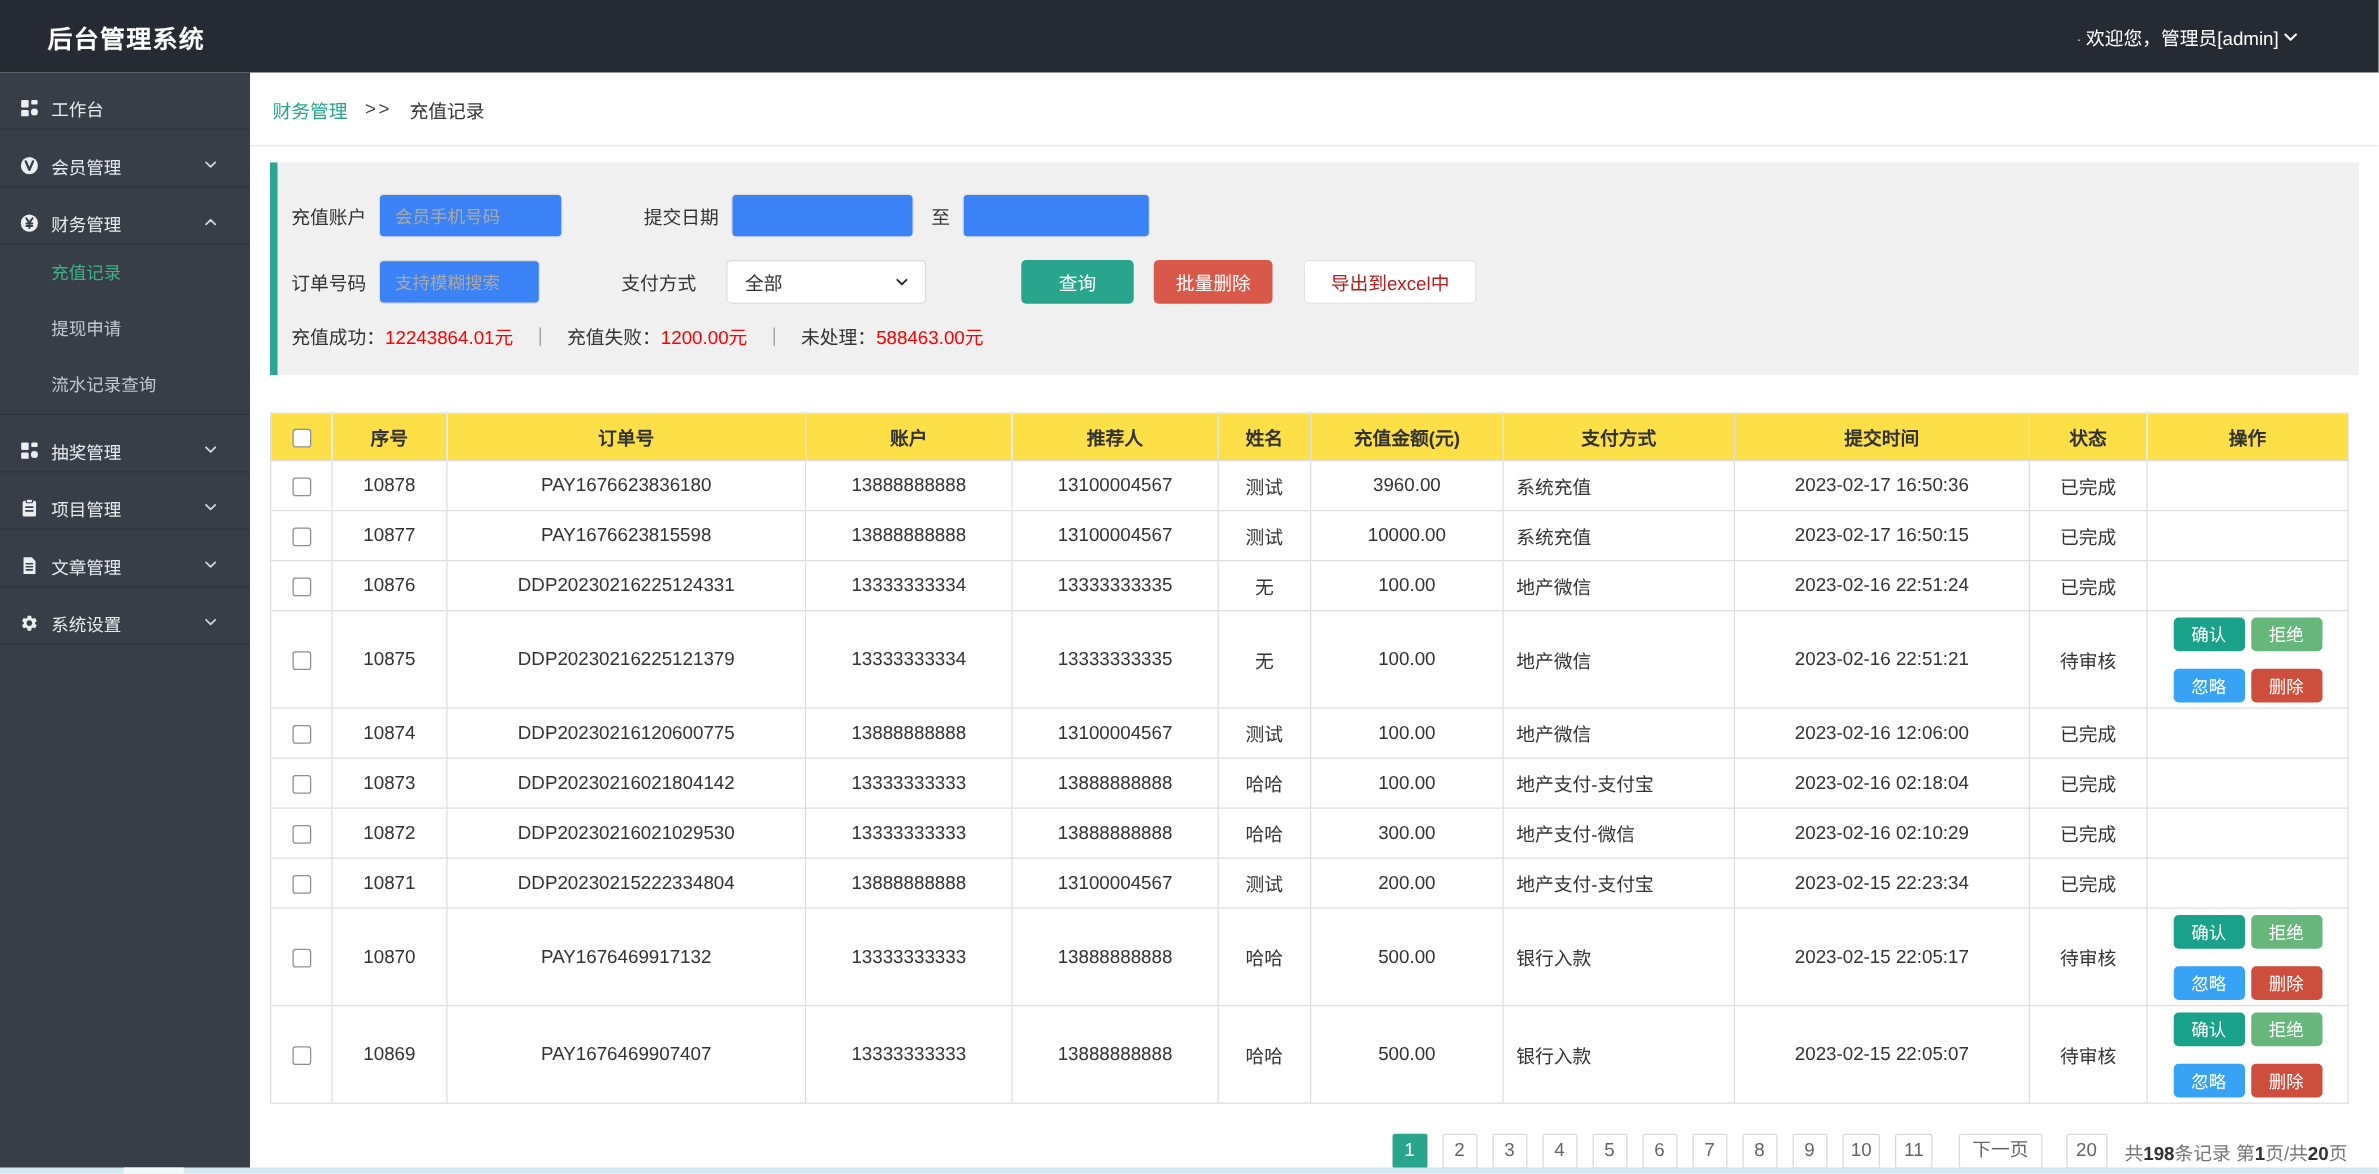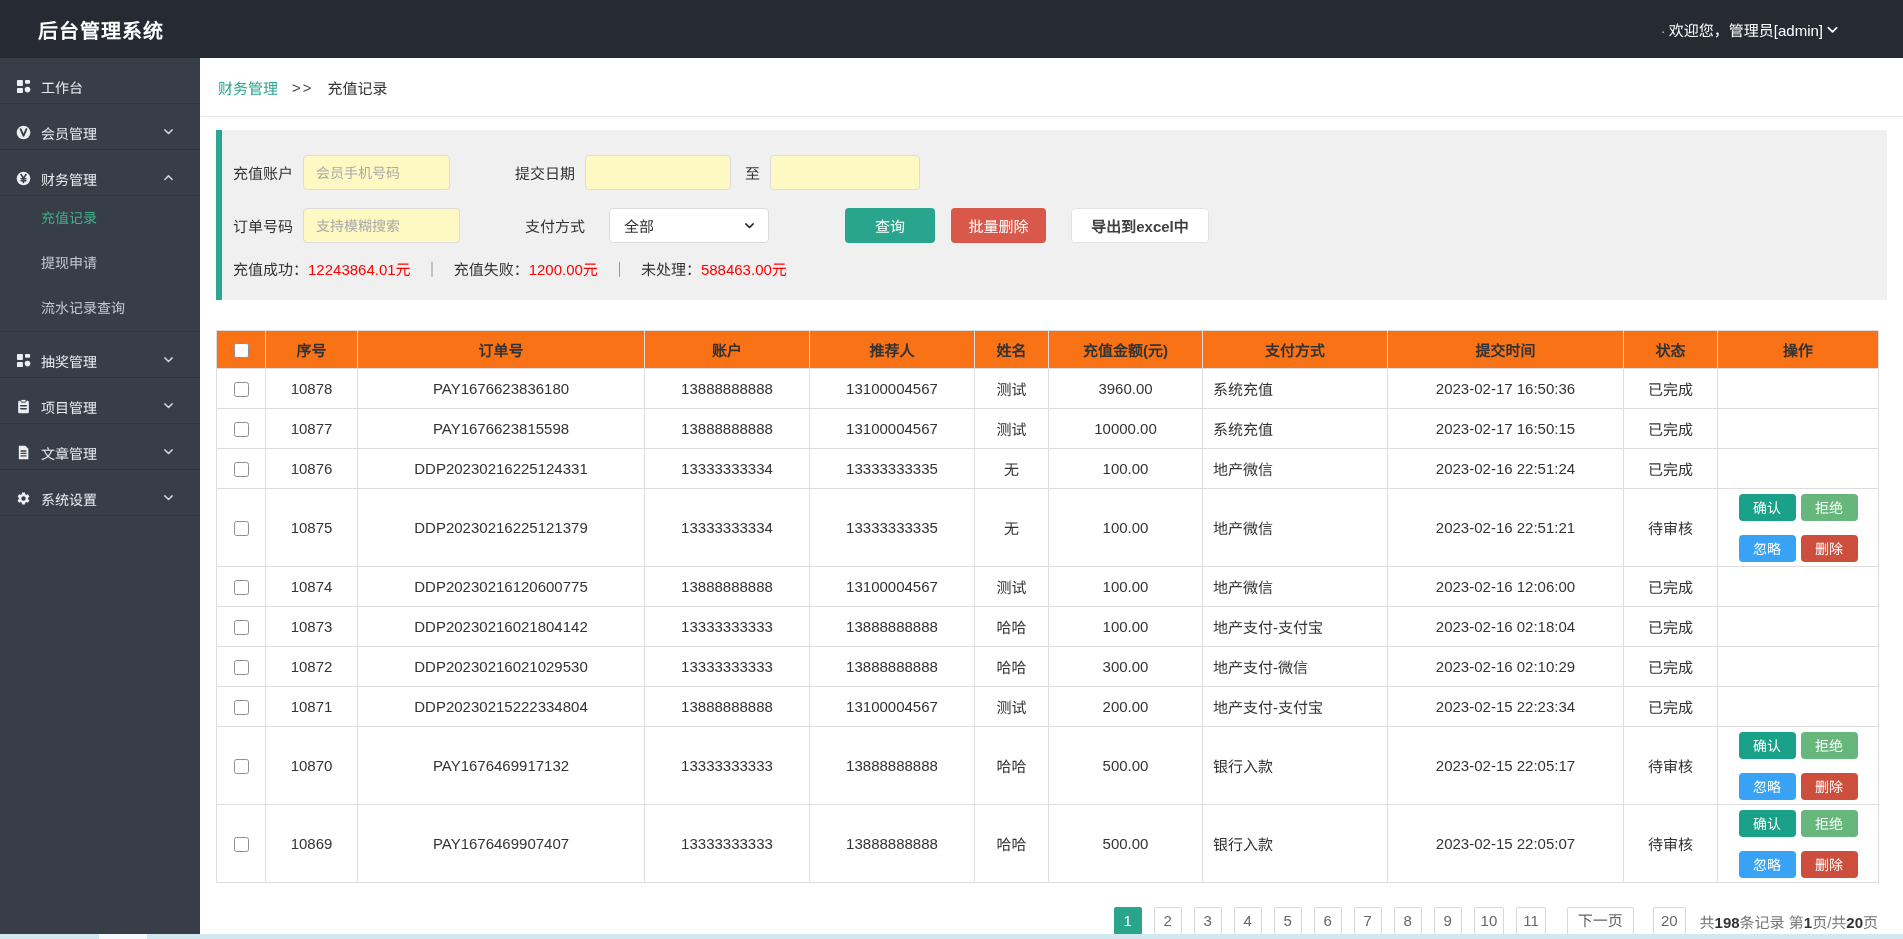--- a/index.html
+++ b/index.html
@@ -50,47 +50,47 @@
   
   .filter-panel {
     margin:13px 16px 0 16px; width:1671px; height:170px;
     background:#f0f0f0; border-left:6px solid var(--panel-border-teal,#2aa693); position:relative;
   }
   .f-row { position:absolute; left:0; display:flex; align-items:center; }
   .f-row.r1 { top:25px; }
   .f-row.r2 { top:78px; }
   .f-label { font-size:15px; color:#333; }
   .f-input {
-    height:35px; background:#fef9c3; border:1px solid #dcdcdc; border-radius:4px;
+    height:35px; background:#3b82f6; border:1px solid #dcdcdc; border-radius:4px;
     font-size:14px; color:#333; padding:0 12px; outline:none;
     font-family:"Liberation Sans", sans-serif;
   }
   .f-input::placeholder { color:#a9a9a9; }
   .f-select {
     height:35px; width:160px; background:#fff; border:1px solid #dcdcdc; border-radius:4px;
     display:flex; align-items:center; justify-content:space-between;
     padding:0 12px 0 14px; cursor:pointer; font-size:15px;
   }
   .btn {
     height:35px; border:none; border-radius:4px; font-size:15px; cursor:pointer;
     font-family:"Liberation Sans", sans-serif; display:inline-block;
   }
   .btn-search { width:90px; background:var(--accent-teal,#2aa58d); color:#fff; }
   .btn-bdelete { width:95px; background:var(--danger-red,#d8584a); color:#fff; }
-  .btn-export { width:138px; background:#fff; color:#404040; border:1px solid #e3e3e3;font-weight:bold; }
+  .btn-export { width:138px; background:#fff; color:#b91c1c; border:1px solid #e3e3e3; }
   .stats-row { position:absolute; top:128px; left:11px; font-size:15px; color:#333; }
   .stats-row .st-num { color:var(--stat-red,#ff0000); font-weight:normal; }
   .stats-row .st-sep { margin:0 14px; color:#666; }
   
   .grid { margin:30px 0 0 16px; border-collapse:collapse; table-layout:fixed; width:1662px; }
   .grid th, .grid td {
     border:1px solid #ddd; text-align:center; font-size:15px; color:#333;
     padding:2px 4px; overflow:hidden;
   }
-  .grid thead th { height:38px; background:#f97316; font-weight:bold; }
+  .grid thead th { height:38px; background:#fde047; font-weight:bold; }
   .grid tbody td { height:40px; background:#fff; }
   .grid tbody tr.pending td { height:78px; }
   .grid td.c-method { text-align:left; padding-left:10px; }
   .grid input[type=checkbox], .cbx {
     appearance:none; -webkit-appearance:none; width:15px; height:15px;
     border:1.5px solid #8a8f98; border-radius:2.5px; background:#fff;
     vertical-align:middle; cursor:pointer; display:inline-block;
   }
   .actions { display:flex; flex-direction:column; gap:14px; align-items:center; }
   .actions .arow { display:flex; gap:5px; }
@@ -292,21 +292,21 @@
     <div class="f-row r1">
       <span class="f-label" style="margin-left:11px">充值账户</span>
       <input class="f-input" style="margin-left: 10px; width: 147px;" placeholder="会员手机号码">
       <span class="f-label" style="margin-left:65px">提交日期</span>
       <input class="f-input" style="margin-left: 10px; width: 146px;">
       <span class="f-label" style="margin-left:14px">至</span>
       <input class="f-input" style="margin-left: 10px; width: 150px;">
     </div>
     <div class="f-row r2">
       <span class="f-label" style="margin-left:11px">订单号码</span>
-      <input class="f-input" style="margin-left: 10px; width: 157px;" placeholder="支持模糊搜索">
+      <input class="f-input" style="margin-left: 10px; width: 129px;" placeholder="支持模糊搜索">
       <span class="f-label" style="margin-left:65px">支付方式</span>
       <div class="f-select" style="margin-left:24px">
         <span>全部</span>
         <svg width="13" height="13" viewBox="0 0 16 16" stroke="#222">
             <use href="#sym-chevron-down"></use>
           </svg>
       </div>
       <button class="btn btn-search" style="margin-left:76px">查询</button>
       <button class="btn btn-bdelete" style="margin-left:16px">批量删除</button>
       <button class="btn btn-export" style="margin-left:25px">导出到excel中</button>

